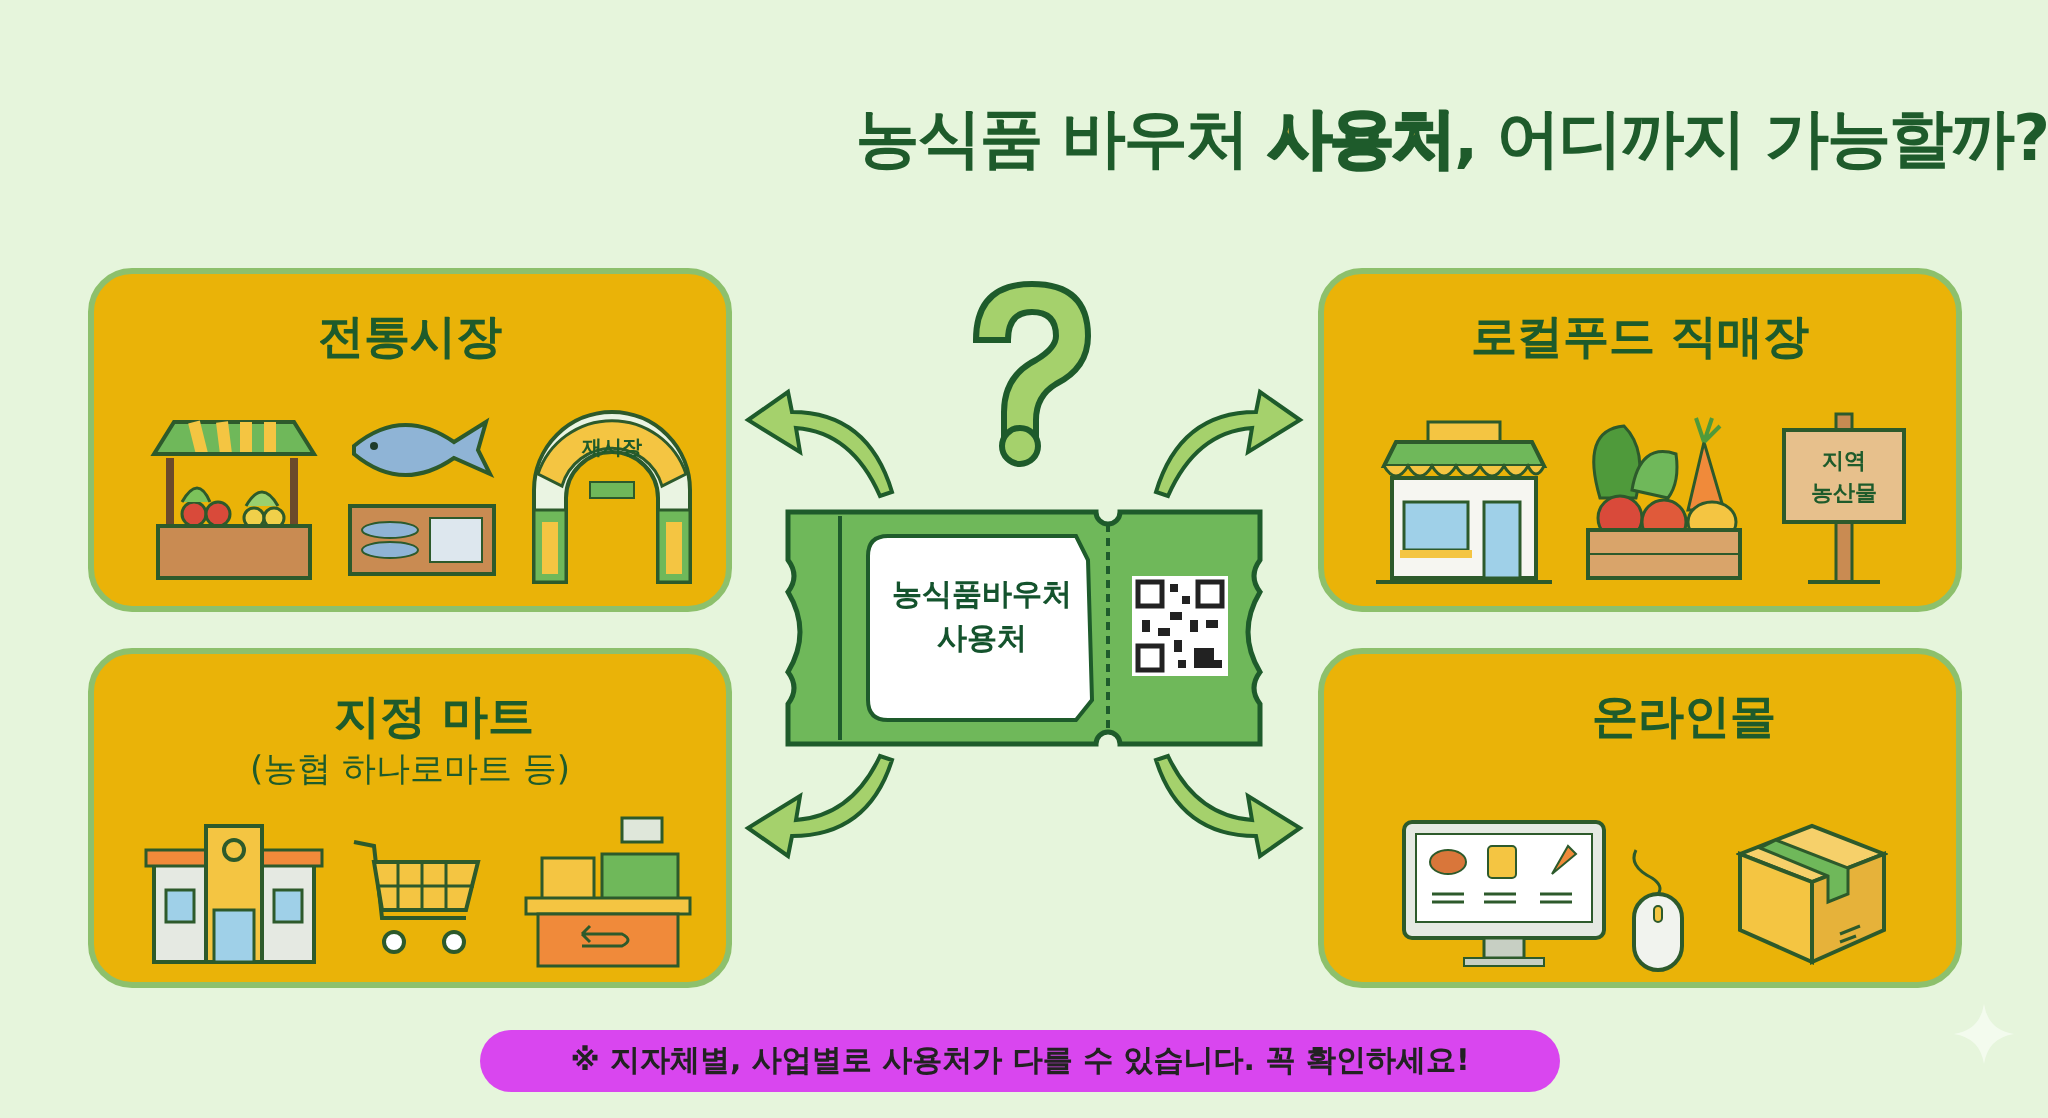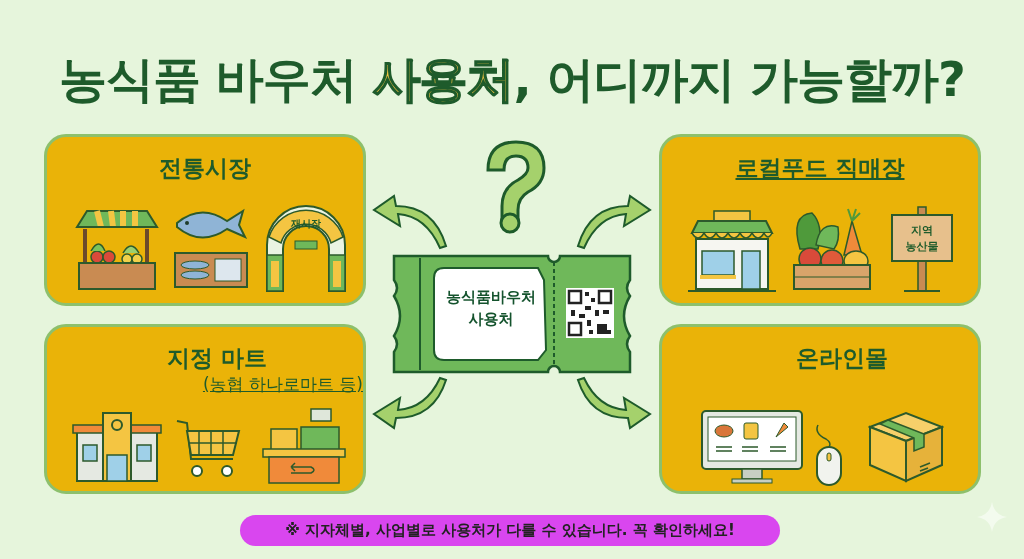--- a/index.html
+++ b/index.html
@@ -4,36 +4,36 @@
 <style>
   * { box-sizing: border-box; margin: 0; padding: 0; }
   html, body { width: 1024px; height: 559px; overflow: hidden; }
   body {
     background: #e6f5dc;
     font-family: "DejaVu Sans", sans-serif;
     position: relative;
     color: #1f5a2c;
   }
   .title {
-    position: absolute; left: 0; top: 48px; width: 1024px; text-align: center;
-    font-size: 48px; font-weight: bold; color: #1e5b2b; letter-spacing: -1px;
+    position: absolute; left: 0; top: 48px; width: 1024px; text-align: right;
+    font-size: 32px; font-weight: bold; color: #1e5b2b; letter-spacing: -1px;
     font-family: "DejaVu Sans", sans-serif;
   }
   .title .hl { color: #f4c542; -webkit-text-stroke: 1.5px #1e5b2b; }
   .card {
     position: absolute; background: #eab308; border: 3px solid #8dc06c;
     border-radius: 22px;
   }
   .card-title {
     position: absolute; left: 0; width: 100%; text-align: center;
     font-weight: bold; color: #1e5b2b; font-size: 23px;
   }
   .card-sub {
-    position: absolute; left: 0; width: 100%; text-align: right;
-    color: #1e5b2b; font-size: 17px; text-decoration: underline;
+    position: absolute; left: 0; width: 100%; text-align: center;
+    color: #1e5b2b; font-size: 17px;
   }
   .icon { position: absolute; }
   .center-area { position: absolute; }
   .ticket-text {
     position: absolute; left: 432px; top: 286px; width: 118px; text-align: center;
     font-weight: bold; font-size: 15px; color: #14532d; line-height: 22px;
   }
   .notice {
     position: absolute; left: 240px; top: 515px; width: 540px; height: 31px;
     background: #d946ef; border-radius: 16px; text-align: center;
@@ -81,21 +81,21 @@
     <text x="45" y="22" text-anchor="middle" font-size="10" font-weight="bold" fill="#1e5b2b" font-family="DejaVu Sans, sans-serif">재시장</text>
     <rect x="34" y="36" width="22" height="8" fill="#6fb85a" stroke="#2d5a2b" stroke-width="1"></rect>
     <rect x="6" y="50" width="16" height="36" fill="#6fb85a" stroke="#2d5a2b" stroke-width="1.5"></rect>
     <rect x="68" y="50" width="16" height="36" fill="#6fb85a" stroke="#2d5a2b" stroke-width="1.5"></rect>
     <rect x="10" y="56" width="8" height="26" fill="#f4c542"></rect>
     <rect x="72" y="56" width="8" height="26" fill="#f4c542"></rect>
   </svg>
 </div>
 
 <div class="card" style="left:659px; top:134px; width:322px; height:172px;">
-  <div class="card-title" style="top:16px;text-decoration:underline;">로컬푸드 직매장</div>
+  <div class="card-title" style="top:16px;">로컬푸드 직매장</div>
   <svg class="icon" style="left:26px; top:70px;" width="88" height="86" viewBox="0 0 88 86">
     <rect x="26" y="4" width="36" height="10" fill="#f4c542" stroke="#2d5a2b" stroke-width="1.5"></rect>
     <path d="M4 26 L10 14 L78 14 L84 26 Z" fill="#6fb85a" stroke="#2d5a2b" stroke-width="2"></path>
     <path d="M4 26 Q10 36 16 26 Q22 36 28 26 Q34 36 40 26 Q46 36 52 26 Q58 36 64 26 Q70 36 76 26 Q80 34 84 26" fill="#f4c542" stroke="#2d5a2b" stroke-width="1.5"></path>
     <rect x="8" y="32" width="72" height="50" fill="#f6f6f1" stroke="#2d5a2b" stroke-width="2"></rect>
     <rect x="14" y="44" width="32" height="24" fill="#9fd0e8" stroke="#2d5a2b" stroke-width="1.5"></rect>
     <rect x="12" y="68" width="36" height="4" fill="#f4c542"></rect>
     <rect x="54" y="44" width="18" height="38" fill="#9fd0e8" stroke="#2d5a2b" stroke-width="1.5"></rect>
     <line x1="0" y1="84" x2="88" y2="84" stroke="#2d5a2b" stroke-width="2"></line>
   </svg>

